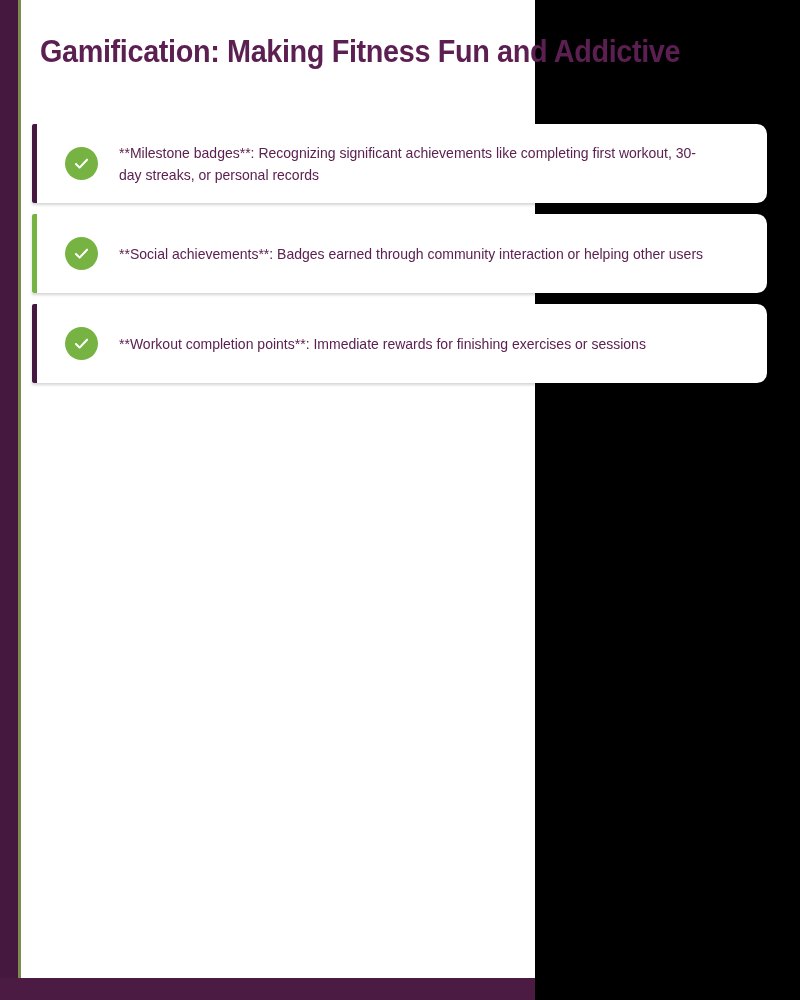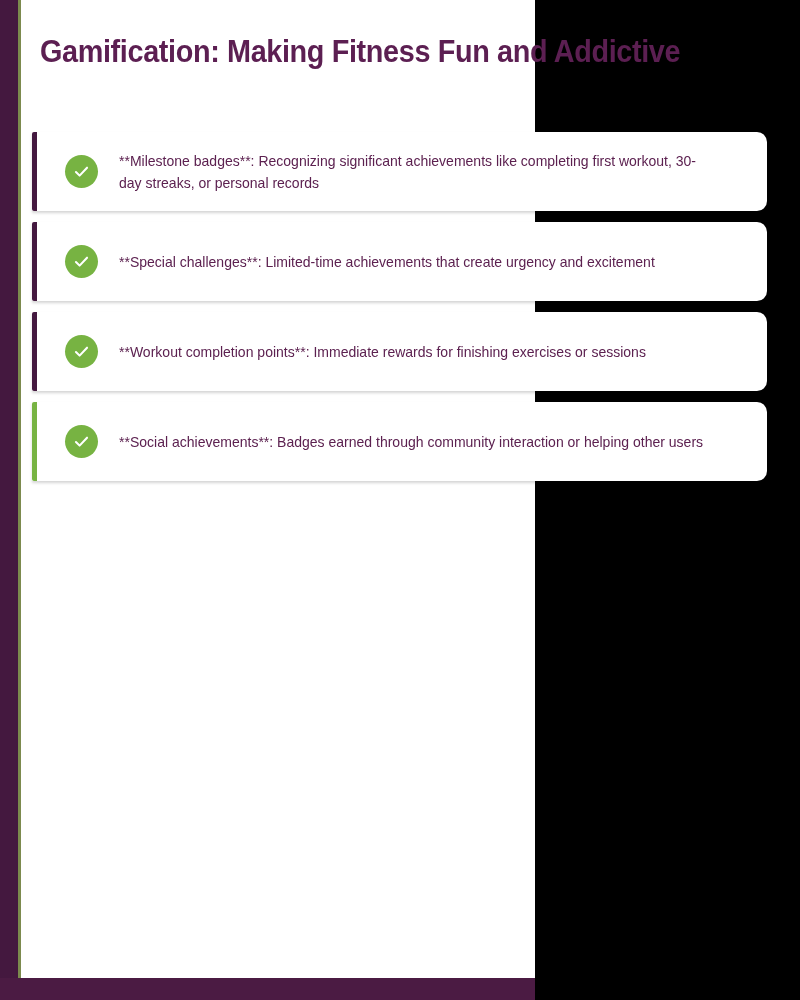--- a/index.html
+++ b/index.html
@@ -83,21 +83,21 @@
     transform: scaleX(0.93);
     transform-origin: left center;
     white-space: nowrap;
     line-height: 1.25;
   }
 
   
   #card-list {
     position: absolute;
     left: 32px;
-    top: 132px;
+    top: 124px;
     width: 736px;
     z-index: 2;
   }
 
   .card {
     position: relative;
     width: 735px;
     height: 79px;
     background: #ffffff;
     border-radius: 0 10px 10px 0;
@@ -160,41 +160,32 @@
       <div class="card">
         <div class="card-accent" style="background: rgb(68, 24, 63);"></div>
         <div class="check-icon">
           <svg width="19" height="19" viewBox="0 0 24 24" aria-hidden="true">
             <path d="M5 12.6 L9.6 17.2 L19 7.2" fill="none" stroke="#ffffff" stroke-width="2.6" stroke-linecap="round" stroke-linejoin="round"></path>
           </svg>
         </div>
         <div class="card-text">**Milestone badges**: Recognizing significant achievements like completing first workout, 30-day streaks, or personal records</div>
       </div>
       <div class="card">
-        <div class="card-accent" style="background: rgb(68, 24, 63);"></div>
+        <div class="card-accent" style="background: rgb(119, 179, 66);"></div>
         <div class="check-icon">
           <svg width="19" height="19" viewBox="0 0 24 24" aria-hidden="true">
             <path d="M5 12.6 L9.6 17.2 L19 7.2" fill="none" stroke="#ffffff" stroke-width="2.6" stroke-linecap="round" stroke-linejoin="round"></path>
           </svg>
         </div>
-        <div class="card-text">**Special challenges**: Limited-time achievements that create urgency and excitement</div>
+        <div class="card-text">**Social achievements**: Badges earned through community interaction or helping other users</div>
       </div>
       <div class="card">
         <div class="card-accent" style="background: rgb(68, 24, 63);"></div>
         <div class="check-icon">
           <svg width="19" height="19" viewBox="0 0 24 24" aria-hidden="true">
             <path d="M5 12.6 L9.6 17.2 L19 7.2" fill="none" stroke="#ffffff" stroke-width="2.6" stroke-linecap="round" stroke-linejoin="round"></path>
           </svg>
         </div>
         <div class="card-text">**Workout completion points**: Immediate rewards for finishing exercises or sessions</div>
       </div>
-      <div class="card">
-        <div class="card-accent" style="background: rgb(119, 179, 66);"></div>
-        <div class="check-icon">
-          <svg width="19" height="19" viewBox="0 0 24 24" aria-hidden="true">
-            <path d="M5 12.6 L9.6 17.2 L19 7.2" fill="none" stroke="#ffffff" stroke-width="2.6" stroke-linecap="round" stroke-linejoin="round"></path>
-          </svg>
-        </div>
-        <div class="card-text">**Social achievements**: Badges earned through community interaction or helping other users</div>
-      </div>
     </div>
 
 </div>
 
 </body></html>

